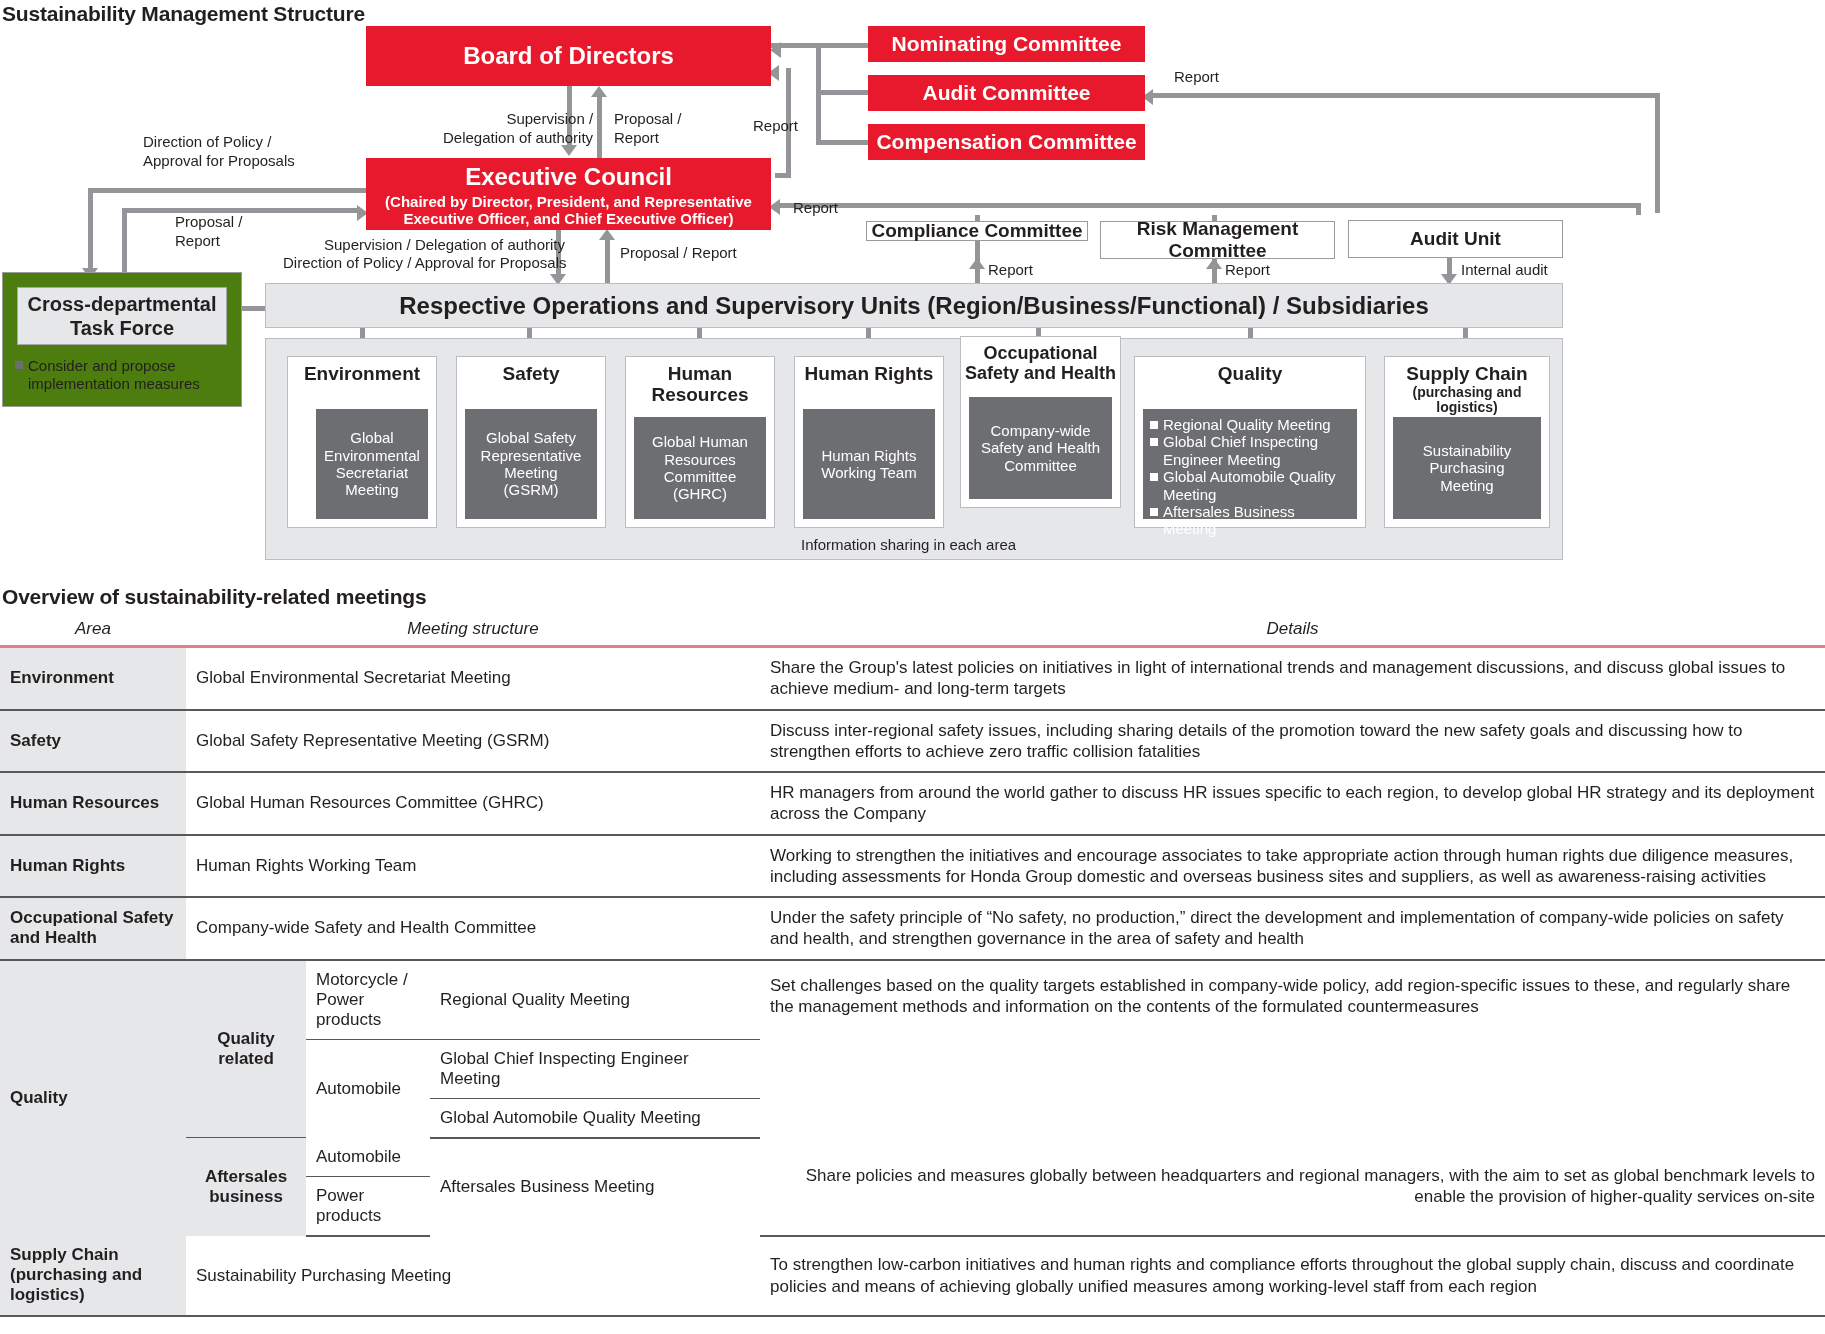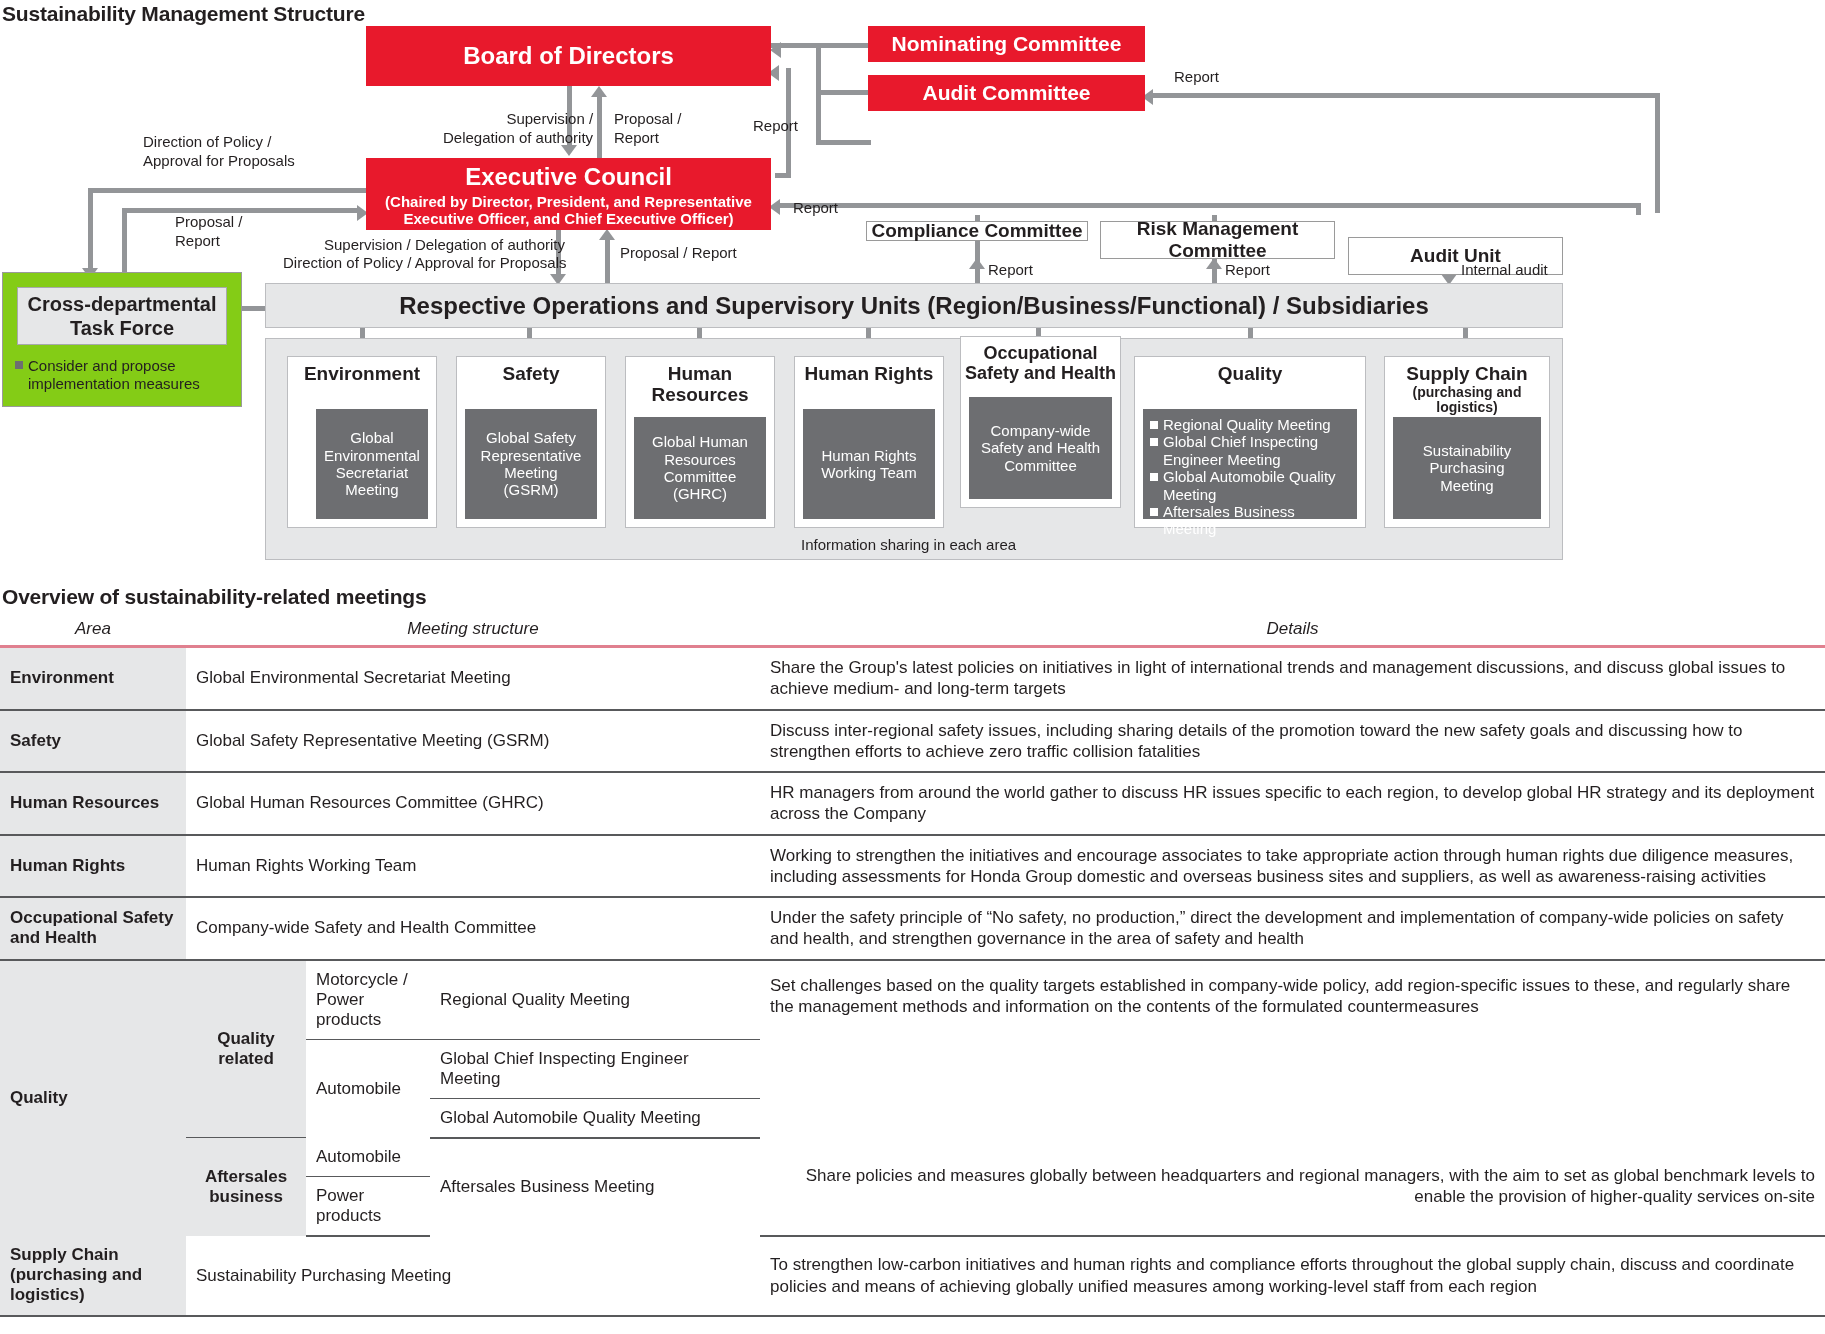--- a/index.html
+++ b/index.html
@@ -29,21 +29,21 @@
   .whitebox {
     background:#fff; border:1px solid #9a9a9a; color:#231f20;
     display:flex; align-items:center; justify-content:center; text-align:center;
     font-weight:bold; font-size:19px;
   }
   .greyband {
     background:#e6e7e8; border:1px solid #bcbdc0;
     display:flex; align-items:center; justify-content:center;
     font-weight:bold; font-size:24px; color:#231f20;
   }
-  .taskforce-outer { background:#84cc16; border:1px solid #9a9a9a; }
+  .taskforce-outer { background:#4d7c0f; border:1px solid #9a9a9a; }
   .taskforce-inner {
     background:#e6e7e8; border:1px solid #a7a9ac;
     display:flex; align-items:center; justify-content:center; text-align:center;
     font-weight:bold; font-size:20px; line-height:1.2;
   }
   .tf-note { font-size:15px; line-height:1.22; }
   .tf-note .sq { display:inline-block; width:8px; height:8px; background:#6d6e71; margin-right:5px; vertical-align:2px;}
 
   .areas-wrap { background:#e6e7e8; border:1px solid #bcbdc0; }
   .areacard { position:absolute; background:#fff; border:1px solid #bcbdc0; }
@@ -162,34 +162,37 @@
   <div class="abs redbox" style="left:366px; top:26px; width:405px; height:60px;">
     <div class="main">Board of Directors</div>
   </div>
 
   <div class="abs redbox" style="left:868px; top:26px; width:277px; height:36px;">
     <div class="main" style="font-size:21px">Nominating Committee</div>
   </div>
   <div class="abs redbox" style="left:868px; top:75px; width:277px; height:36px;">
     <div class="main" style="font-size:21px">Audit Committee</div>
   </div>
+  <div class="abs redbox" style="left:868px; top:124px; width:277px; height:36px;">
+    <div class="main" style="font-size:21px">Compensation Committee</div>
+  </div>
 
   <div class="abs redbox" style="left:366px; top:158px; width:405px; height:72px; justify-content:flex-start; padding-top:6px;">
     <div class="main">Executive Council</div>
     <div class="sub">(Chaired by Director, President, and Representative</div>
     <div class="sub" style="margin-top:0">Executive Officer, and Chief Executive Officer)</div>
   </div>
 
   <div class="abs whitebox" style="left:866px; top:221px; width:222px; height:20px;">
     <span>Compliance Committee</span>
   </div>
   <div class="abs whitebox" style="left:1100px; top:221px; width:235px; height:38px;">
     <span>Risk Management Committee</span>
   </div>
-  <div class="abs whitebox" style="left:1348px; top:237px; width:215px; height:38px;">
+  <div class="abs whitebox" style="left:1348px; top:220px; width:215px; height:38px;">
     <span>Audit Unit</span>
   </div>
 
   <div class="abs taskforce-outer" style="left:2px; top:272px; width:240px; height:135px;">
     <div class="taskforce-inner" style="position:absolute; left:14px; top:14px; width:210px; height:58px; flex-direction:column;">
       <div>Cross-departmental</div>
       <div>Task Force</div>
     </div>
     <div class="tf-note" style="position:absolute; left:12px; top:84px; width:216px;">
       <span class="sq"></span><span>Consider and propose</span><br>

